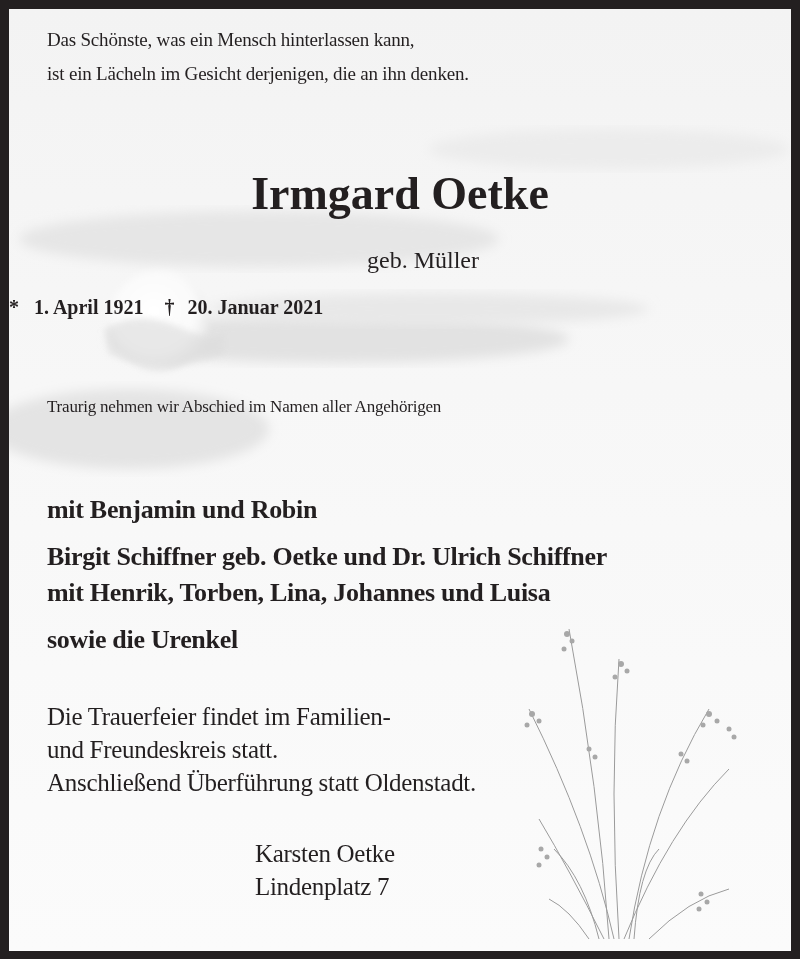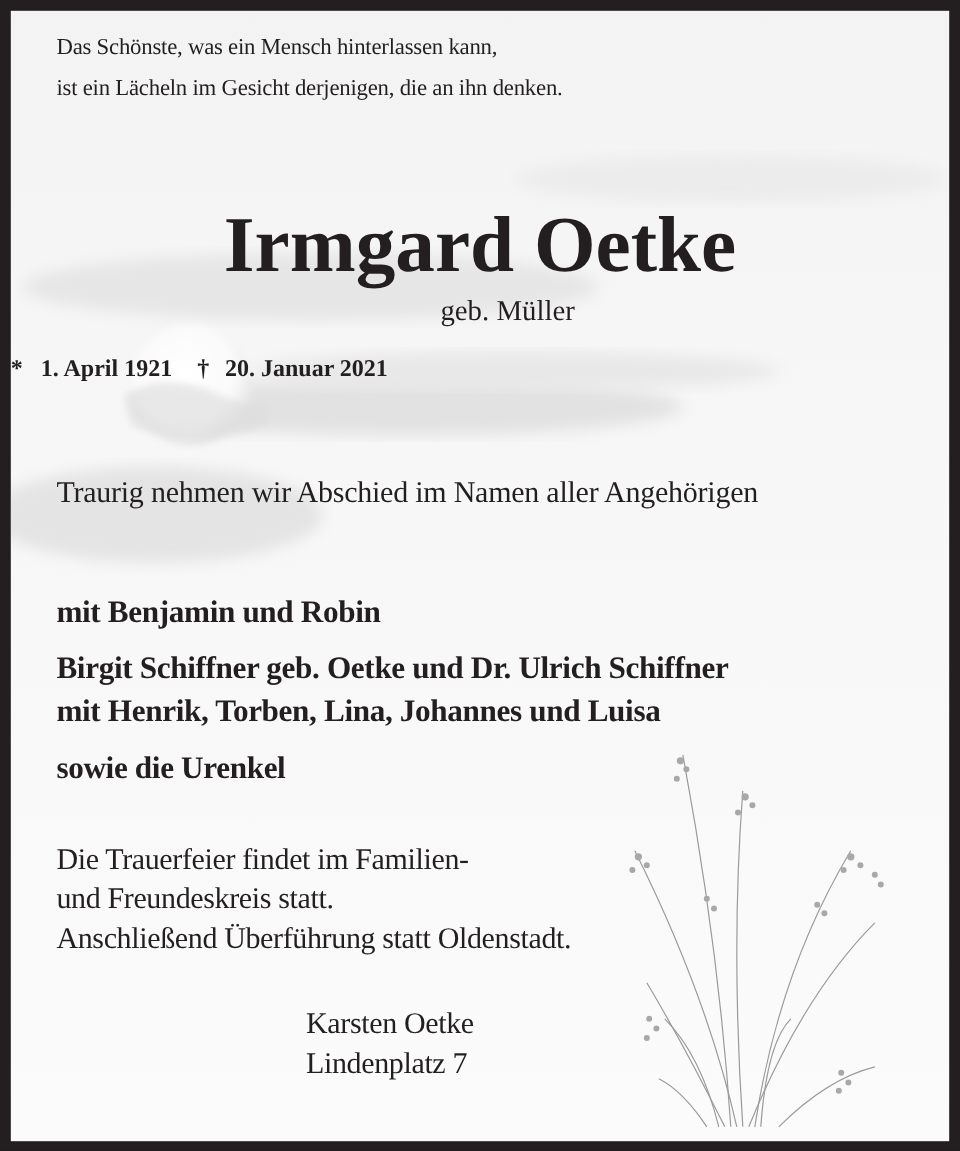--- a/index.html
+++ b/index.html
@@ -13,25 +13,25 @@
   .card {
     position: absolute;
     left: 9px; top: 9px;
     width: 782px; height: 942px;
     background: linear-gradient(180deg, #f3f3f3 0%, #f7f7f7 40%, #fbfbfb 100%);
     overflow: hidden;
   }
   .bg-art { position: absolute; left: 0; top: 0; width: 782px; height: 942px; }
   .t { position: absolute; white-space: nowrap; }
   .quote { left: 38px; font-size: 19px; line-height: 33px; letter-spacing: -0.2px; }
-  .name { left: 0; width: 782px; text-align: center; top: 158px; font-size: 66px; font-weight: bold; letter-spacing: 0px; }
+  .name { left: 0; width: 782px; text-align: center; top: 158px; font-size: 46px; font-weight: bold; letter-spacing: 0px; }
   .born-name { left: 0; width: 782px; text-align: center; top: 238px; font-size: 24px; padding-left: 23px; }
   .dates { left: 0; width: 782px; text-align: left; top: 287px; font-size: 20px; font-weight: bold; }
   .dates span { display: inline-block; }
-  .intro { left: 38px; top: 388px; font-size: 25px; letter-spacing: -0.2px; }
+  .intro { left: 38px; top: 388px; font-size: 17px; letter-spacing: -0.2px; }
   .fam { left: 38px; font-size: 26px; font-weight: bold; letter-spacing: -0.3px; }
   .info { left: 38px; font-size: 25px; letter-spacing: -0.3px; }
 </style>
 </head>
 <body>
 
 <div class="card">
 
   <svg class="bg-art" viewBox="0 0 782 942">
     <defs>

